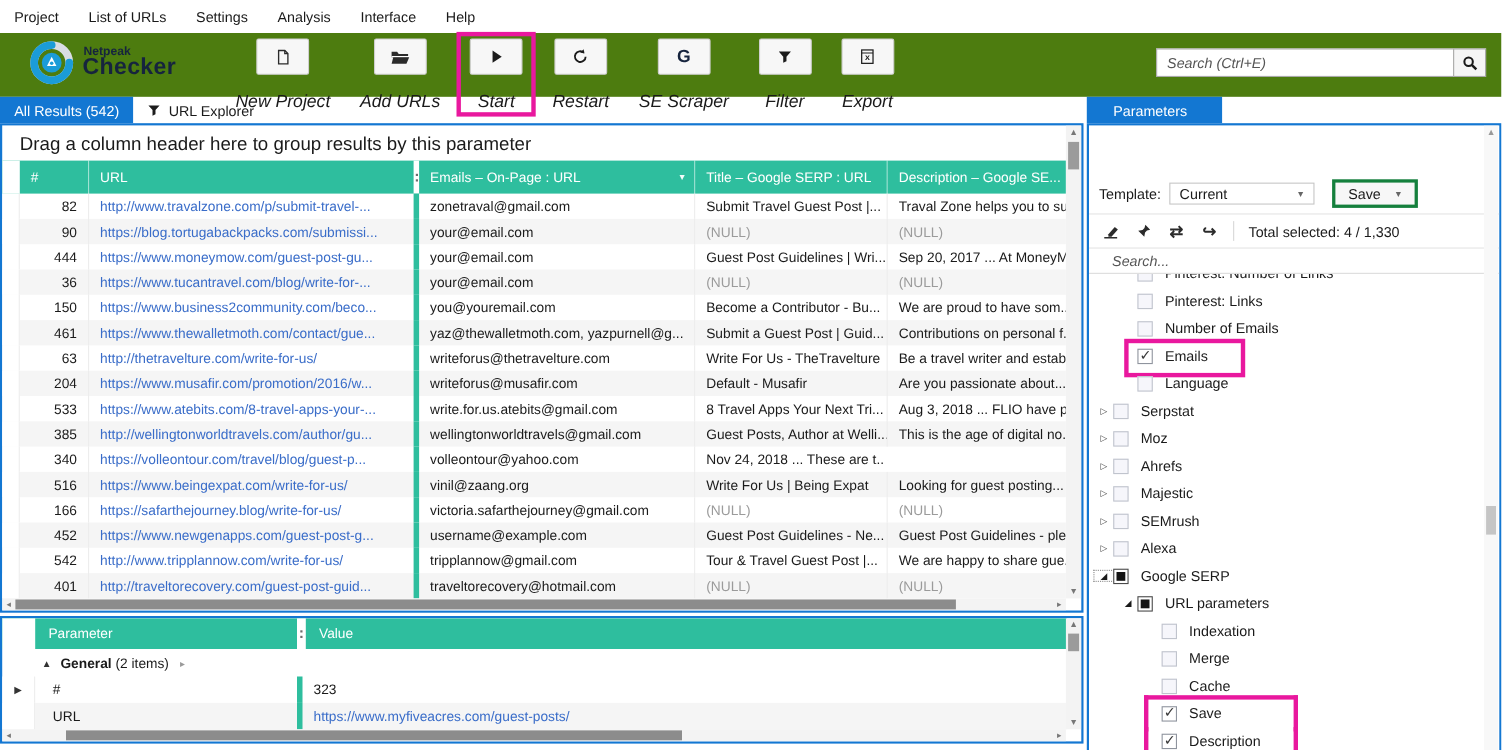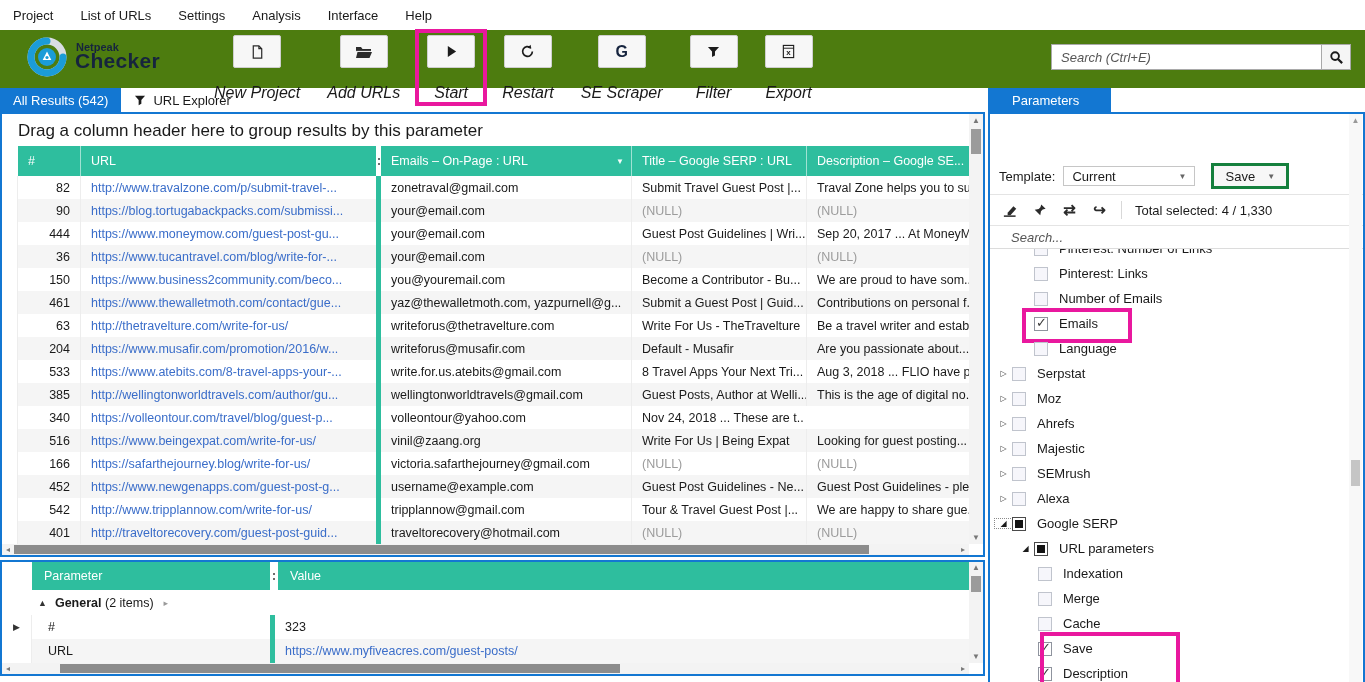--- a/index.html
+++ b/index.html
@@ -105,21 +105,21 @@
            justify-content:center;gap:12px;margin-left:16px;cursor:pointer;}
   .prow-tools{height:31px;display:flex;align-items:center;gap:13px;padding:0 11px;border-bottom:1px solid #e4e4e4;}
   .pt-sep{width:1px;height:18px;background:#d8d8d8;}
   .pt-icon{display:grid;place-items:center;width:17px;cursor:pointer;font-weight:bold;color:#2b2b2b;}
   .psearch{height:23px;border-bottom:1px solid #dcdcdc;display:flex;align-items:center;padding:0 12px;}
   .psearch input{border:none;outline:none;width:100%;font-family:inherit;font-size:13px;padding:0 9px;}
   .psearch input::placeholder{font-style:italic;color:#555;}
   .ptree{flex:1;overflow:hidden;position:relative;}
   .titem{height:25px;display:flex;align-items:center;position:relative;}
   .titem.clip{margin-top:-13px;}
-  .lvl0{padding-left:5px;} .lvl1{padding-left:27px;} .lvl2{padding-left:31px;}
+  .lvl0{padding-left:5px;} .lvl1{padding-left:27px;} .lvl2{padding-left:49px;}
   .exp{width:17px;flex:none;text-align:center;font-size:8px;color:#444;}
   .exc .exp::before{content:"▷";}
   .exe .exp::before{content:"◢";color:#1a1a1a;}
   .focus .exp{outline:1px dotted #8a8a8a;}
   .cb{width:14px;height:14px;flex:none;border:1px solid #c0c4cd;background:#f6f6fb;margin-right:11px;position:relative;cursor:pointer;}
   .cbc .cb{background:#fff;border-color:#8f949e;}
   .cbc .cb::after{content:"✓";position:absolute;left:1px;top:-3px;font-size:13px;color:#3a3a3a;}
   .cbi .cb{background:#fff;border-color:#4a4a4a;}
   .cbi .cb::after{content:"";position:absolute;inset:2px;background:#141414;}
   .tlabel{white-space:nowrap;}

